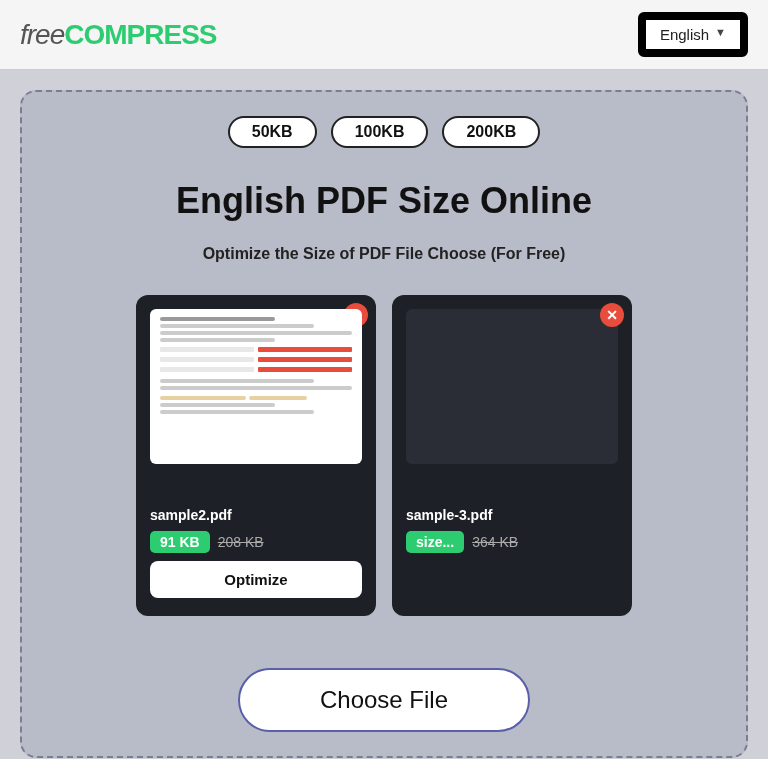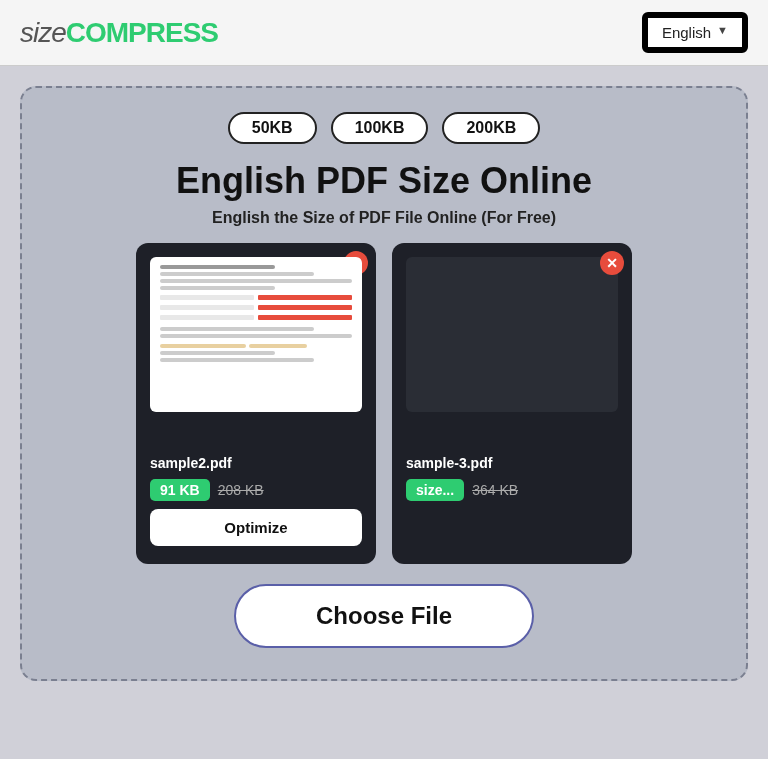--- a/index.html
+++ b/index.html
@@ -30,21 +30,21 @@
       color: #555;
       font-weight: 400;
       font-style: italic;
     }
     .logo-compress {
       color: #2ecc71;
       font-weight: 900;
       text-transform: uppercase;
     }
     .lang-btn {
-      border: 6px solid #000000;
+      border: 8px solid #000000;
       border-radius: 6px;
       background: white;
       padding: 6px 14px;
       font-size: 15px;
       color: #222;
       cursor: pointer;
       display: flex;
       gap: 6px;
     }
     .lang-btn .chevron {
@@ -60,25 +60,25 @@
       align-items: flex-start;
       justify-content: center;
     }
 
     .card {
       background: #b8bcc8;
       border: 2.5px dashed #7a7f90;
       border-radius: 16px;
       width: 100%;
       max-width: 730px;
-      padding: 24px 24px 31px;
+      padding: 24px 24px 24px;
       display: flex;
       flex-direction: column;
       align-items: center;
-      gap: 16px;
+      gap: 32px;
     }
 
     
     .size-options {
       display: flex;
       gap: 14px;
     }
     .size-pill {
       border: 2px solid #222;
       border-radius: 20px;
@@ -243,50 +243,50 @@
       text-align: center;
     }
 
     
     .choose-file-btn {
       border: 2.5px solid #5a5fa8;
       border-radius: 50px;
       background: white;
       padding: 16px 80px;
       font-size: 24px;
-      font-weight: 700;
+      font-weight: 400;
       color: #111;
       cursor: pointer;
-      margin-top: 4px;
+      margin-top: 20px;
     }
   </style>
 </head>
 <body>
 
 <div class="header">
   <div class="logo">
-    <span class="logo-free">size</span><span class="logo-compress">COMPRESS</span>
+    <span class="logo-free">free</span><span class="logo-compress">COMPRESS</span>
   </div>
   <button class="lang-btn">
     <span>English</span>
     <span class="chevron">▼</span>
   </button>
 </div>
 
 <div class="main">
   <div class="card">
 
     <div class="size-options">
       <button class="size-pill">50KB</button>
       <button class="size-pill">100KB</button>
       <button class="size-pill">200KB</button>
     </div>
 
     <h1 class="title">English PDF Size Online</h1>
-    <p class="subtitle">English the Size of PDF File Online (For Free)</p>
+    <p class="subtitle">Optimize the Size of PDF File Choose (For Free)</p>
 
     <div class="files-row">
 
       <div class="file-card">
         <button class="close-btn">✕</button>
 
         <div class="pdf-preview-1">
           <div class="pdf-lines">
             <div class="pdf-line dark short"></div>
             <div class="pdf-line medium"></div>

